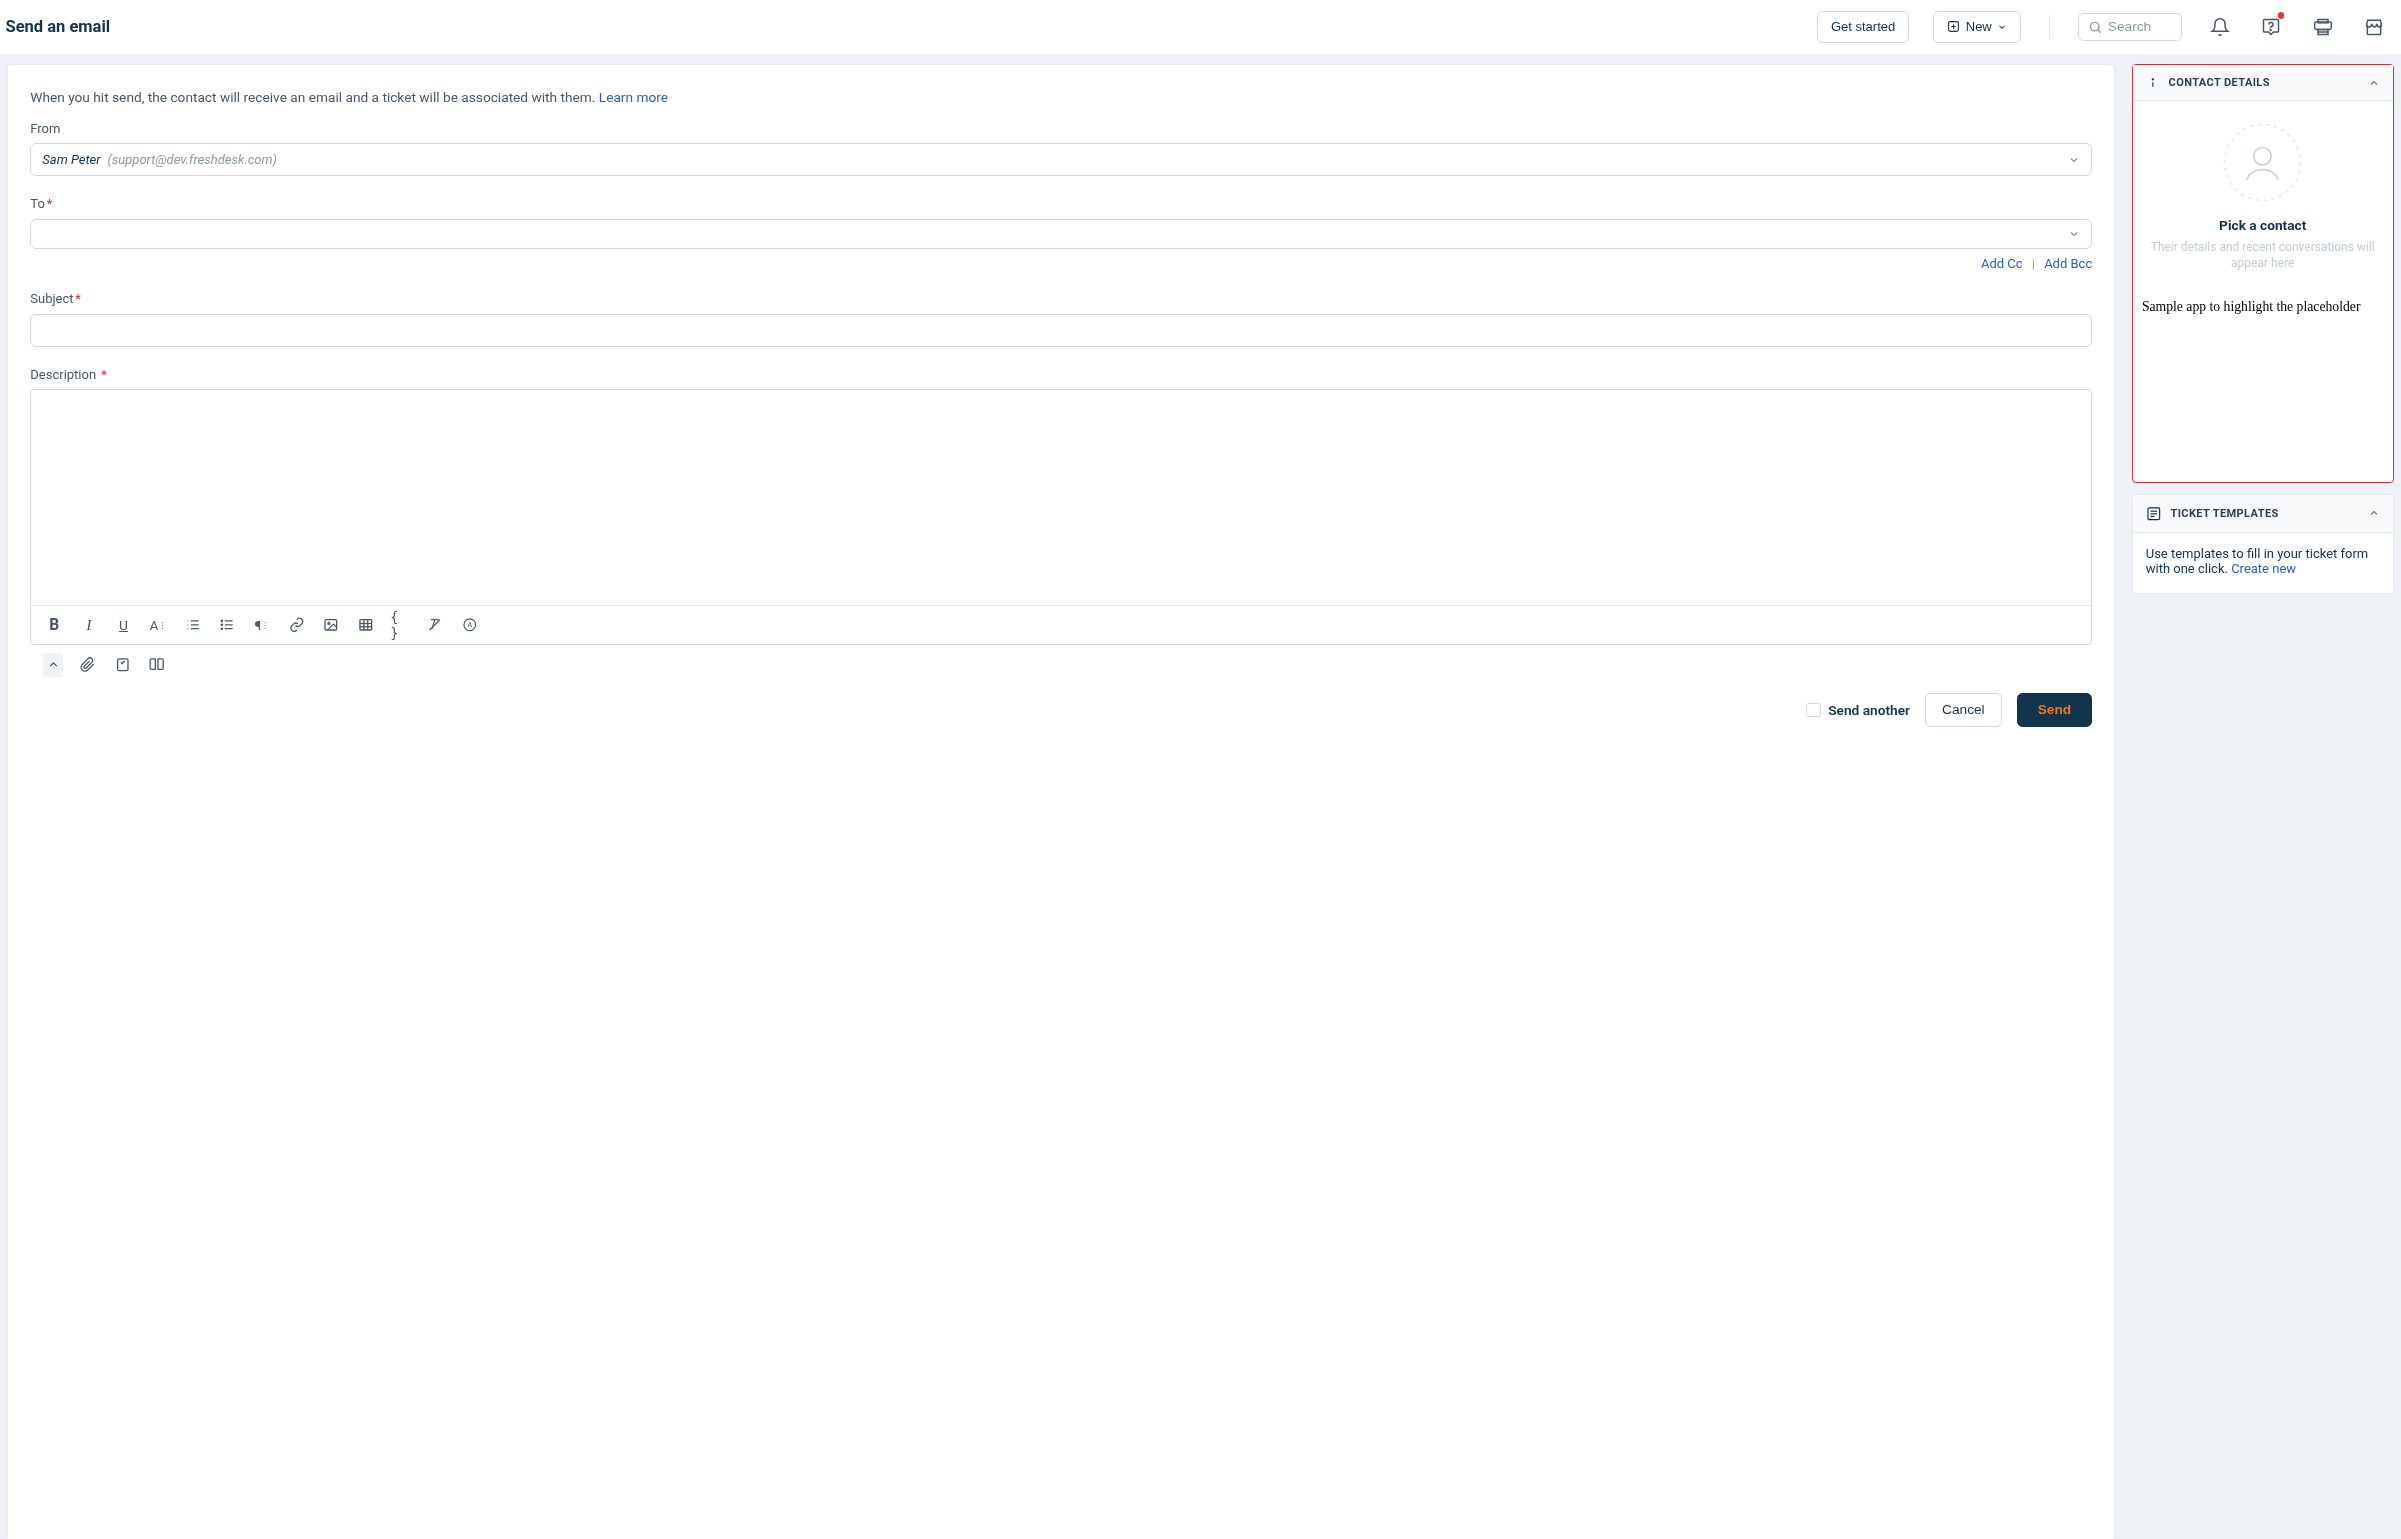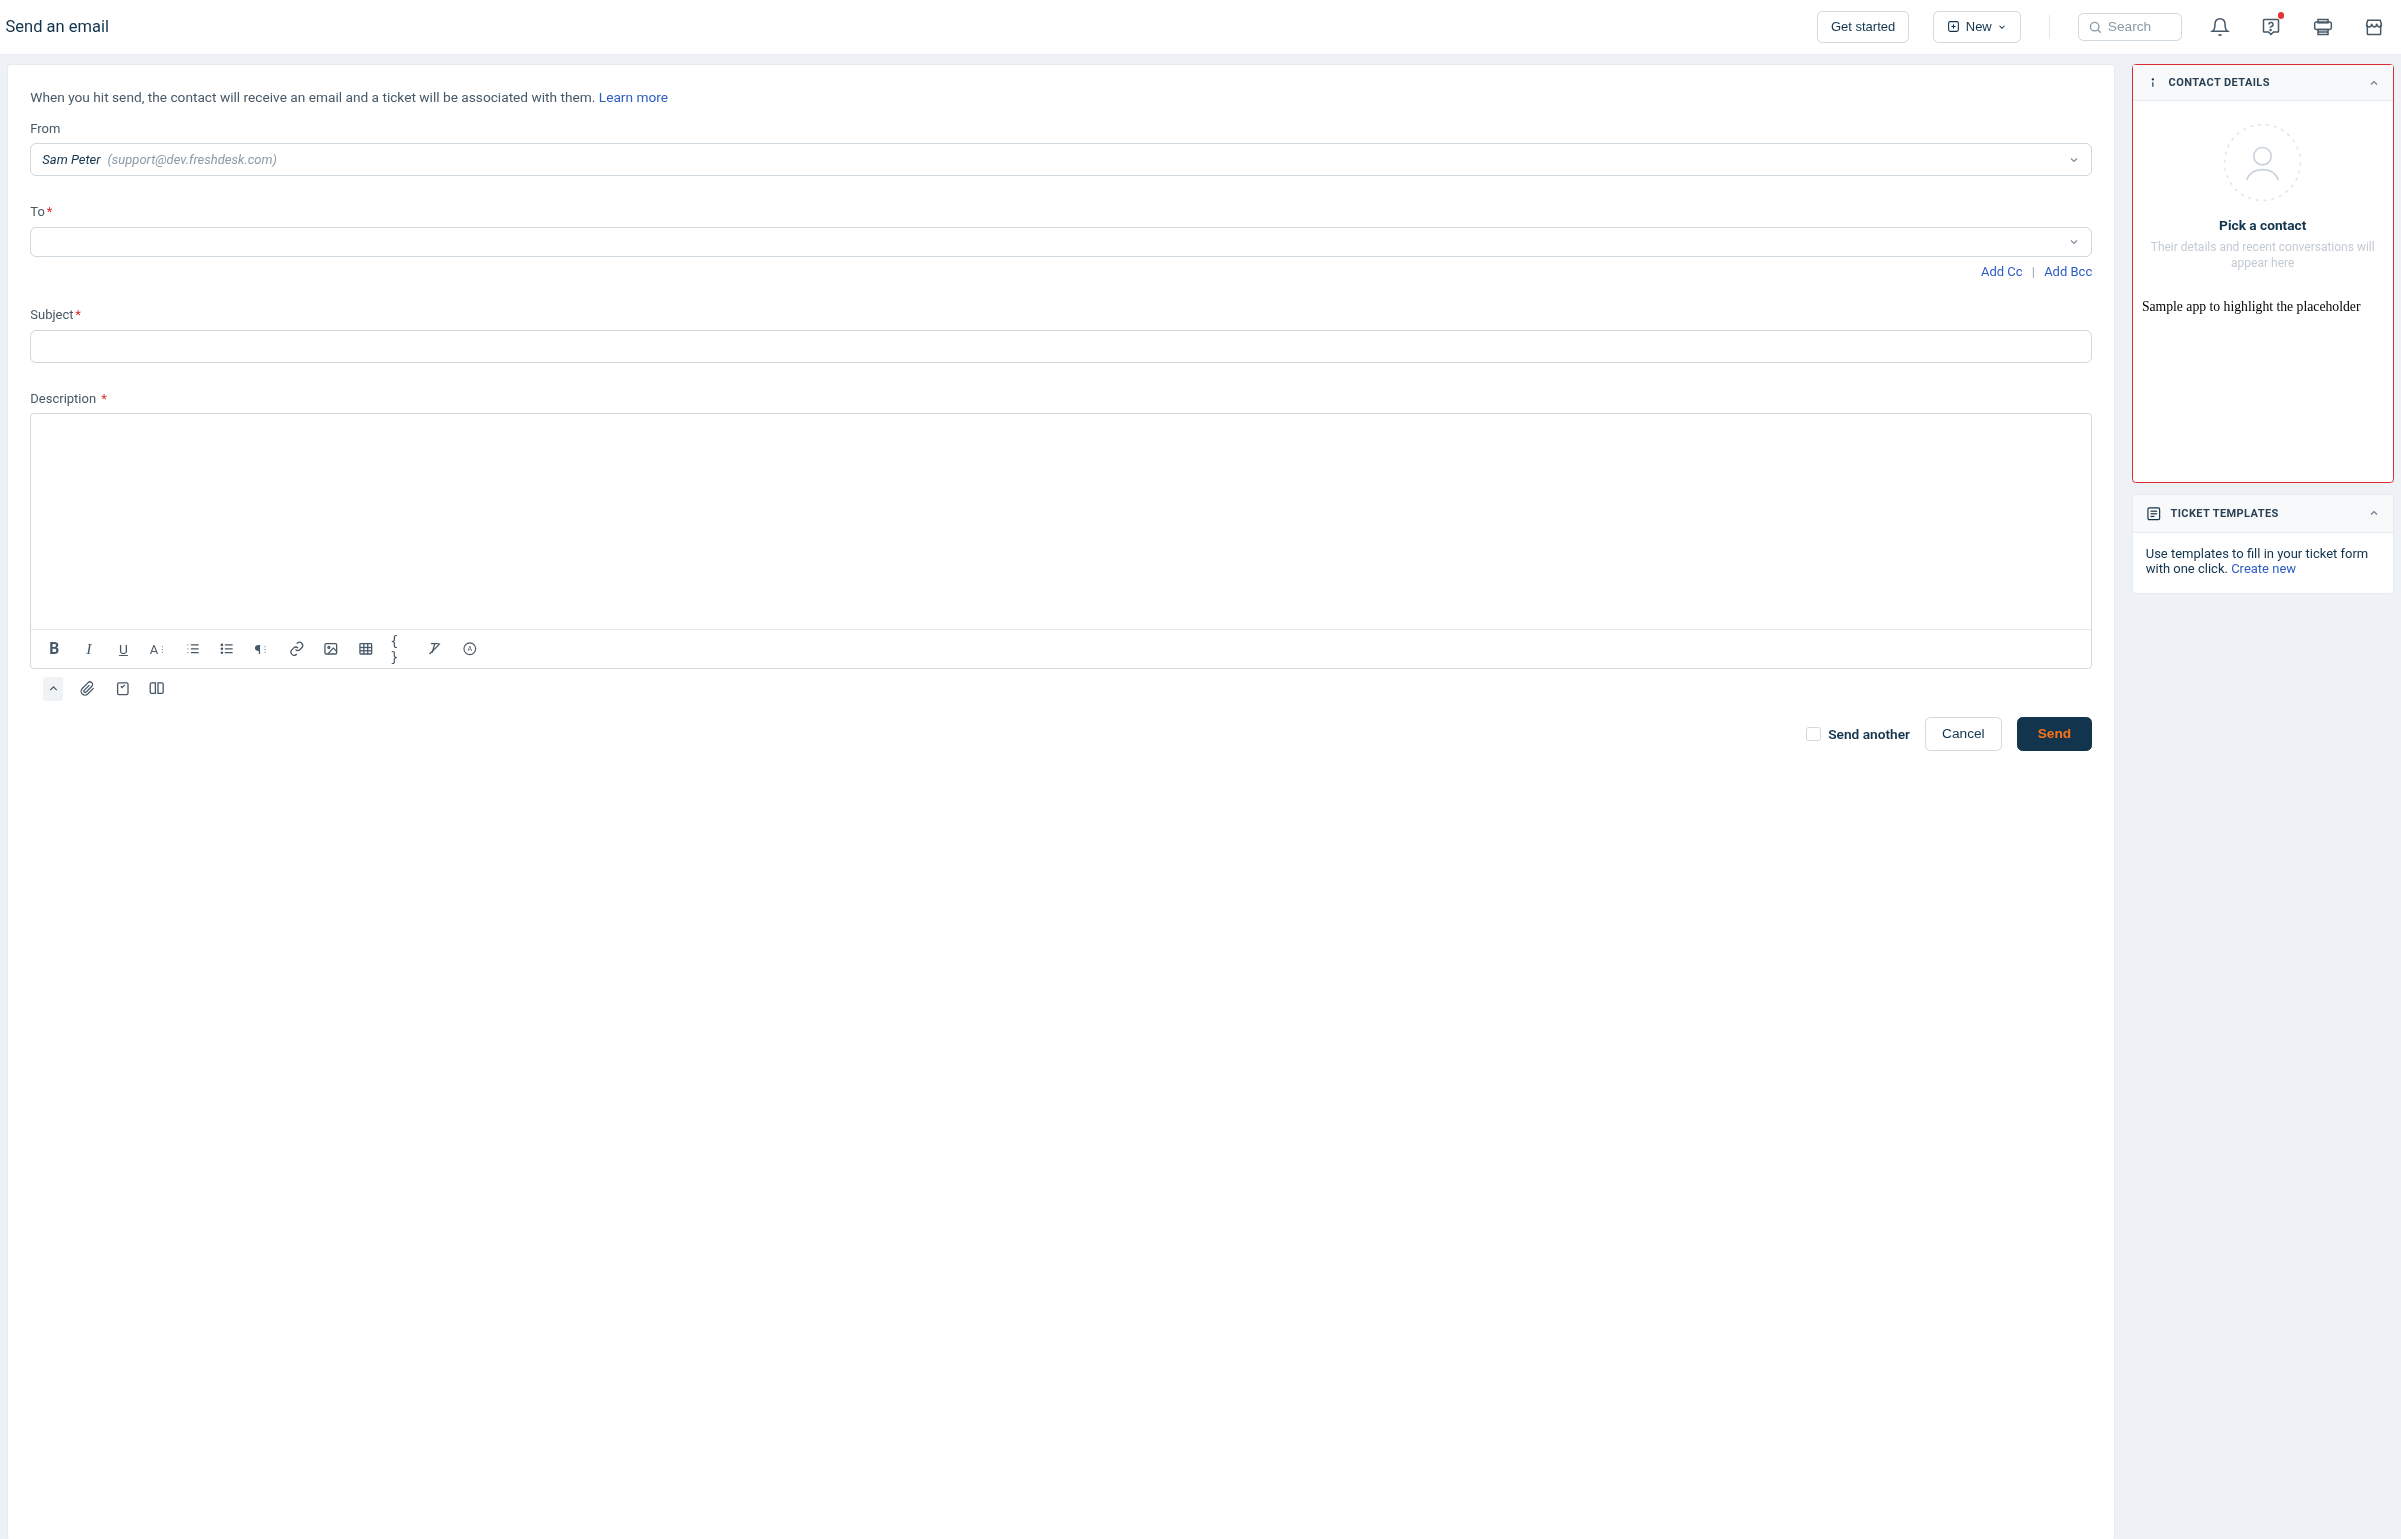--- a/index.html
+++ b/index.html
@@ -14,21 +14,21 @@
   
   .header {
     display: flex;
     align-items: center;
     justify-content: space-between;
     padding: 11px 13px 11px 5.5px;
     border-bottom: 0.9px solid #ebeff3;
   }
   .page-title {
     font-size: 16.5px;
-    font-weight: 400;
+    font-weight: 700;
     color: #12344d;
   }
   .header-right {
     display: flex;
     align-items: center;
     gap: 24px;
   }
   .btn {
     display: inline-flex;
     align-items: center;
@@ -106,21 +106,21 @@
     position: relative;
     min-width: 0;
   }
   .intro-text {
     font-size: 13.7px;
     color: #475867;
     margin-bottom: 16px;
   }
   .intro-text a { color: #2c5cc5; text-decoration: none; }
 
-  .field { margin-bottom: 28px; }
+  .field { margin-bottom: 20px; }
   .field-label {
     font-size: 13px;
     color: #475867;
     margin-bottom: 7.3px;
     display: block;
   }
   .req { color: #d72d30; margin-left: 1.8px; }
   .input, .select-like, .textarea {
     width: 100%;
     border: 0.9px solid #cfd7df;

